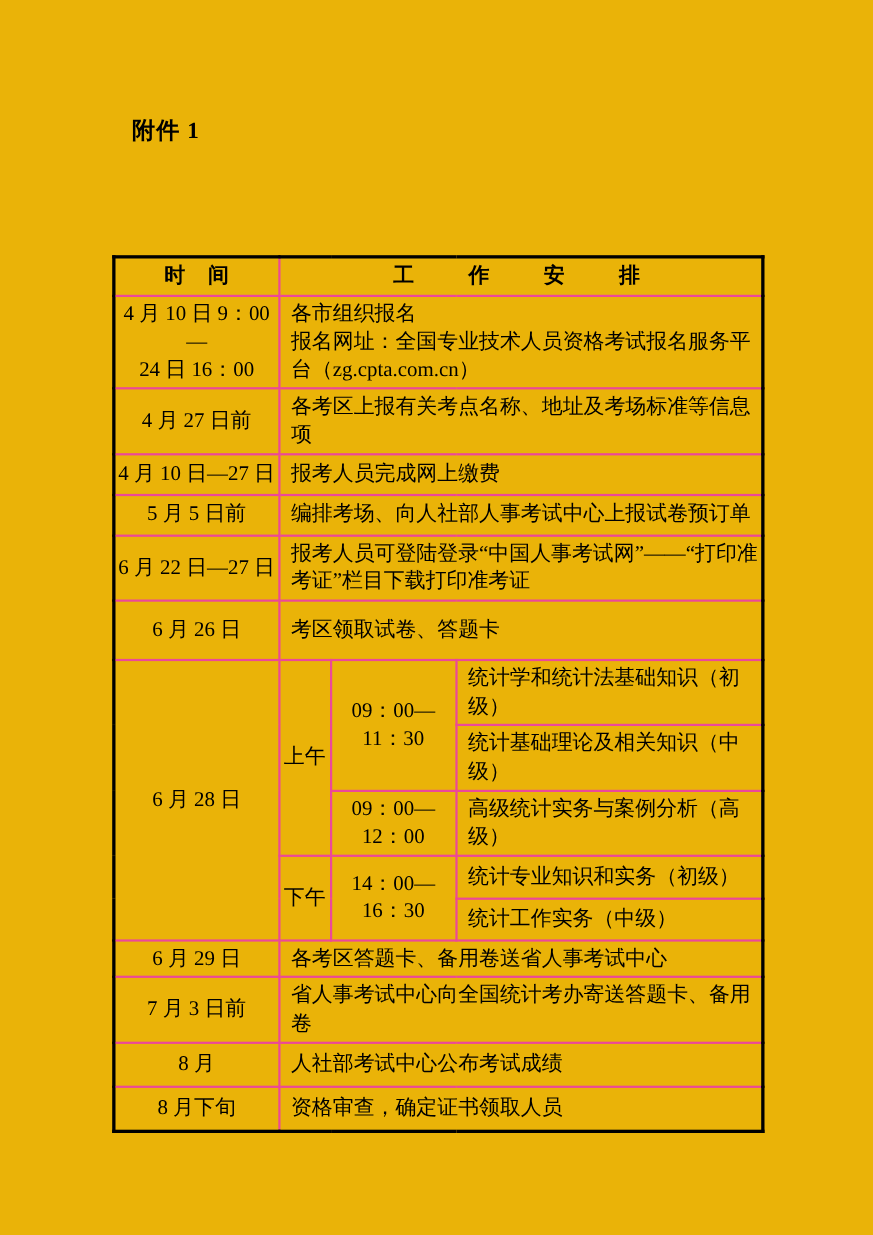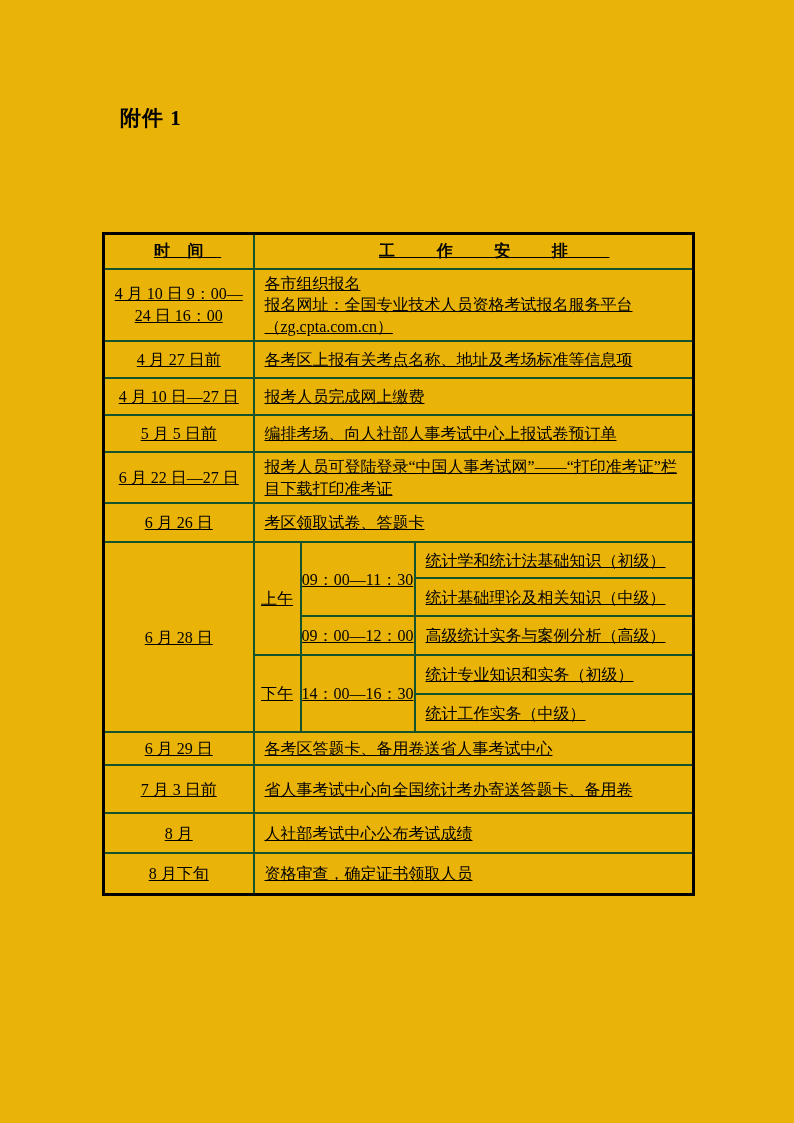--- a/index.html
+++ b/index.html
@@ -35,26 +35,25 @@
   }
   table.schedule {
     position: absolute;
     left: 102px; top: 232px;
     width: 590px;
     border-collapse: collapse;
     table-layout: fixed;
     border: 3px solid #000;
   }
   table.schedule td {
-    border: 2px solid #14532d;
-    font-size: 16px;
+    border: 2px solid #ec4899;
+    font-size: 19px;
     line-height: 1.35;
     vertical-align: middle;
     overflow: hidden;
-    text-decoration: underline;
   }
   td.th {
     font-weight: bold;
     text-align: center;
     font-size: 16px;
   }
   td.time-col { text-align: center; }
   td.work-col { text-align: left; padding: 3px 1px 3px 10px; }
   td.center-col { text-align: center; }
   td.subject-col { text-align: left; padding: 3px 6px 3px 10px; }
@@ -107,21 +106,21 @@
     <tr style="height:37px">
       <td class="time-col">5 月 5 日前</td>
       <td class="work-col" colspan="3">编排考场、向人社部人事考试中心上报试卷预订单</td>
     </tr>
 
     <tr style="height:40px">
       <td class="time-col">6 月 22 日—27 日</td>
       <td class="work-col" colspan="3">报考人员可登陆登录“中国人事考试网”——“打印准考证”栏目下载打印准考证</td>
     </tr>
 
-    <tr style="height:39px">
+    <tr style="height:54px">
       <td class="time-col">6 月 26 日</td>
       <td class="work-col" colspan="3">考区领取试卷、答题卡</td>
     </tr>
 
     <tr style="height:36px">
       <td class="time-col" rowspan="5">6 月 28 日</td>
       <td class="center-col" rowspan="3">上午</td>
       <td class="center-col" rowspan="2">09：00—11：30</td>
       <td class="subject-col">统计学和统计法基础知识（初级）</td>
     </tr>

